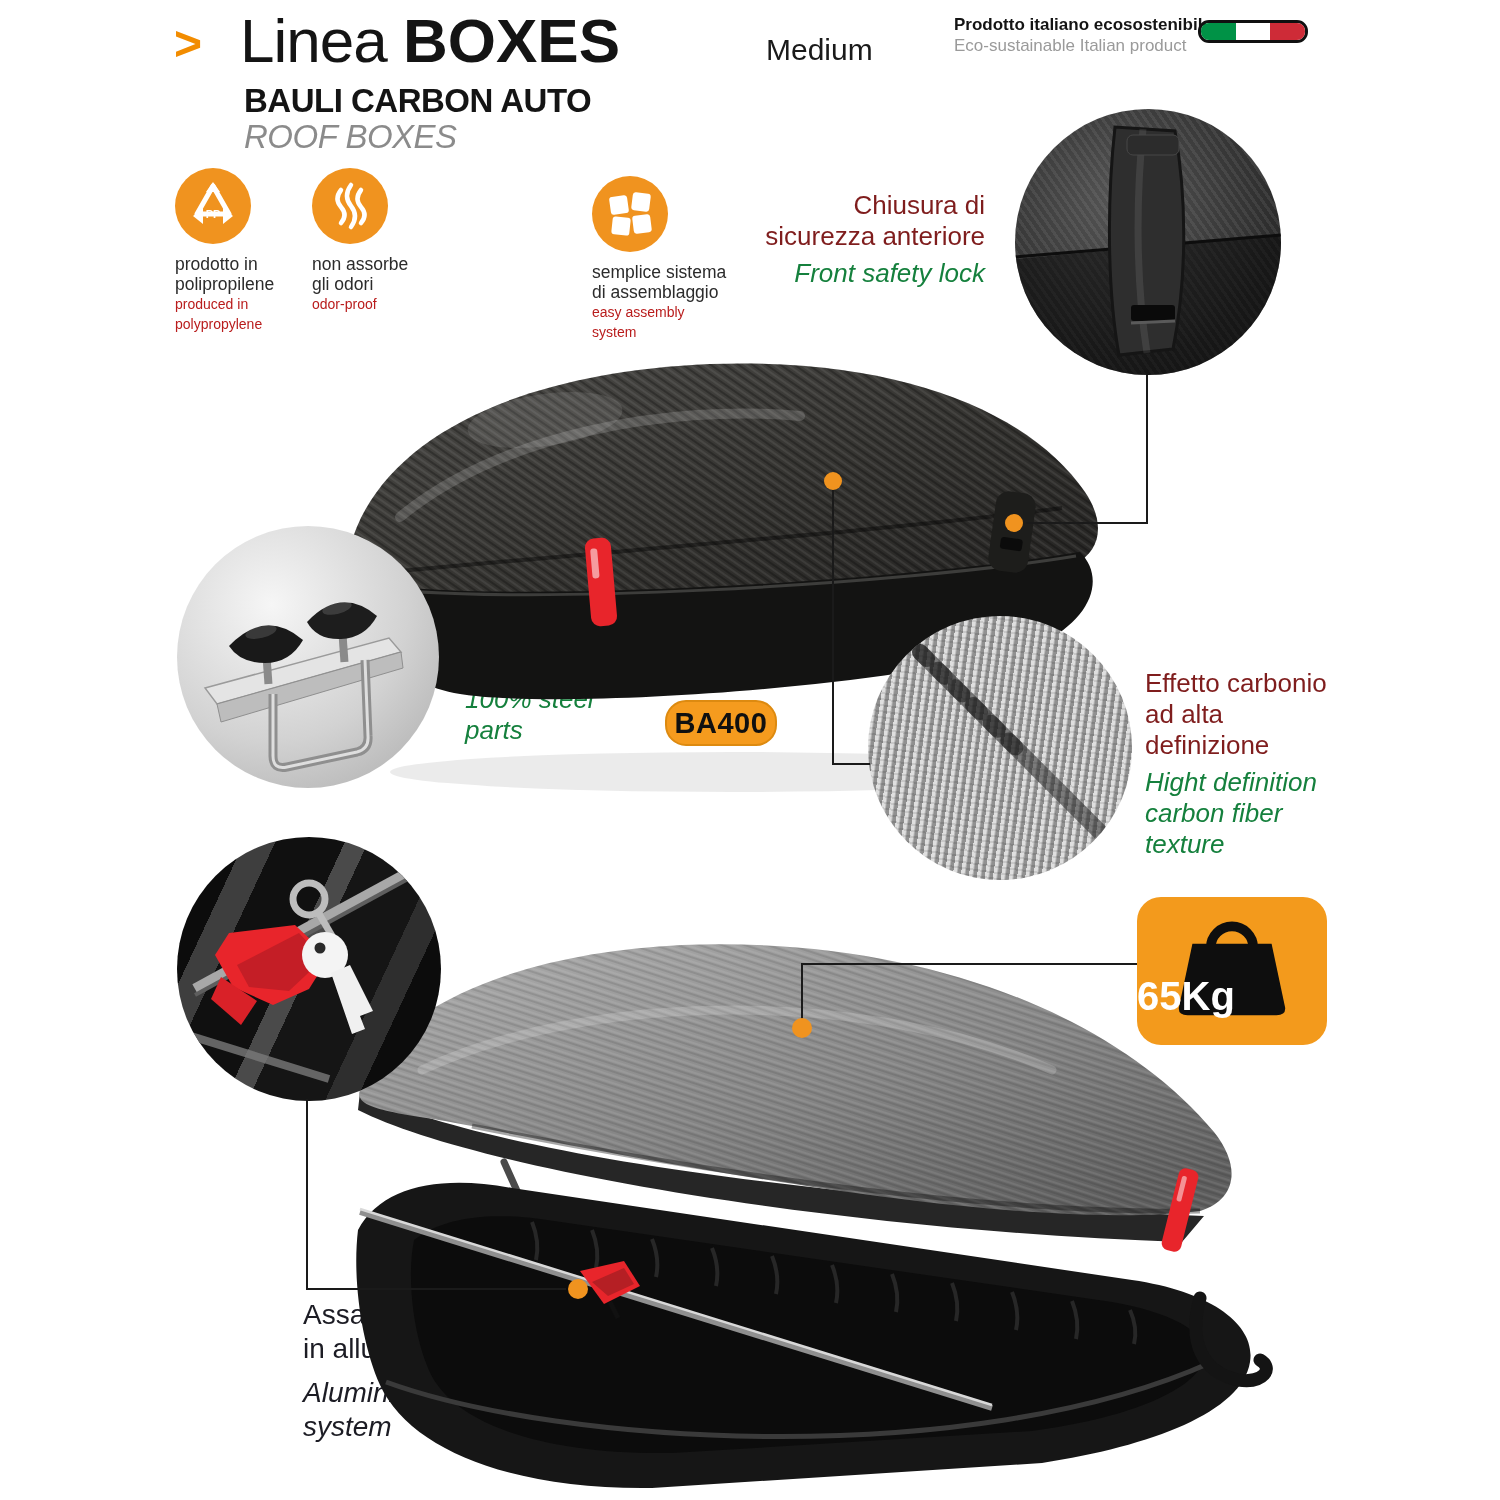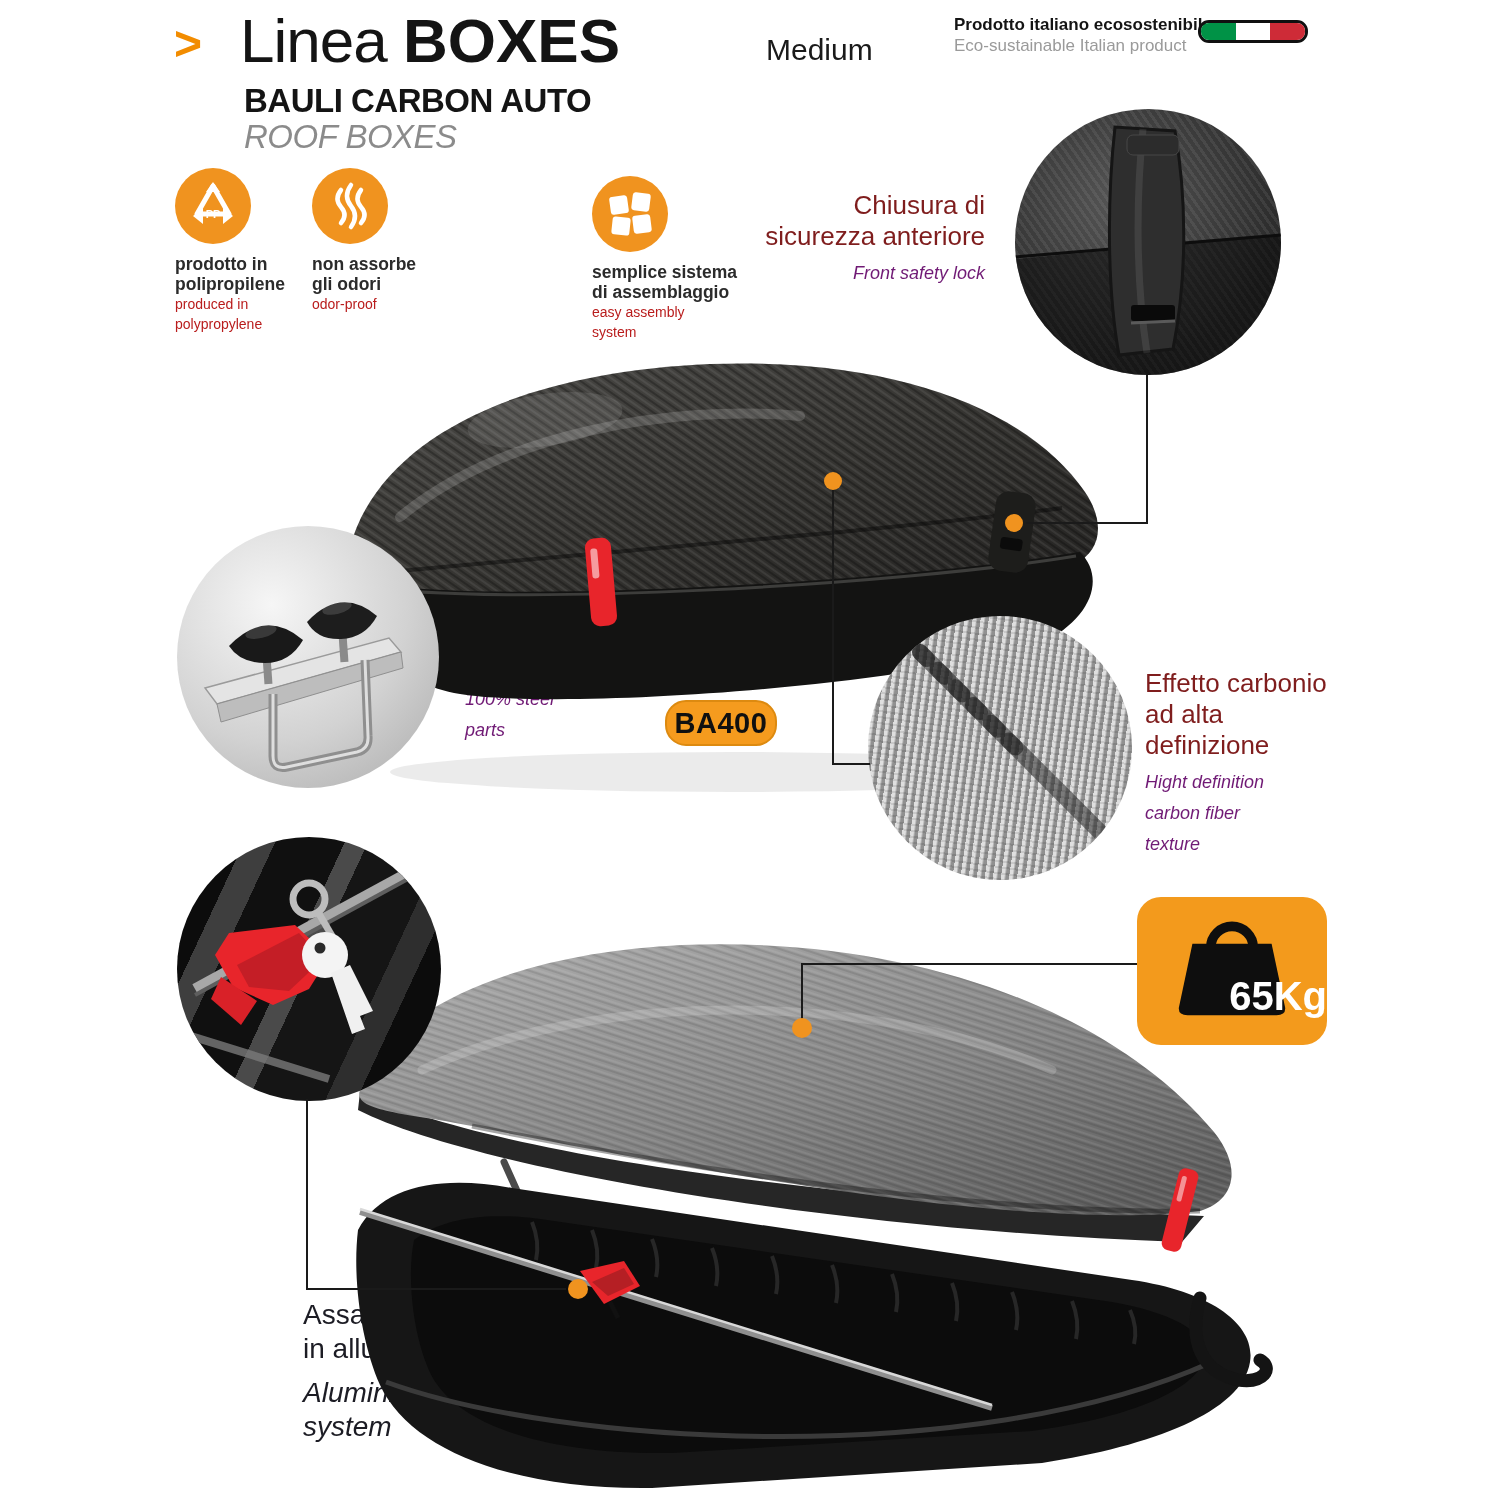--- a/index.html
+++ b/index.html
@@ -18,37 +18,37 @@
   .subtitle-en{font-size:33px;font-style:italic;color:#8b8b8b;letter-spacing:-0.5px;}
 
   .eco-it{font-size:17px;font-weight:700;color:#141414;line-height:21px;}
   .eco-en{font-size:17px;color:#9a9a9a;line-height:21px;}
   .flag{width:104px;height:17px;border:3px solid #101010;border-radius:11px;overflow:hidden;display:flex;}
   .flag span{flex:1;}
 
   
   .feat-circle{width:76px;height:76px;border-radius:50%;background:#F0931F;
                display:flex;align-items:center;justify-content:center;}
-  .feat-it{font-size:17.5px;font-weight:700;color:#2b2b2b;line-height:20px;margin-top:10px;}
+  .feat-it{font-size:17.5px;font-weight:400;color:#2b2b2b;line-height:20px;margin-top:10px;}
   .feat-en{font-size:14px;color:#b91c1c;line-height:20px;}
   .pp-label{position:absolute;left:0;right:0;top:40px;text-align:center;
             font-size:11px;font-weight:700;color:#fff;}
 
   
   .co-it{font-size:26px;color:#7f1d1d;line-height:31px;}
-  .co-en{font-size:18px;font-style:italic;color:#701a75;line-height:31px;margin-top:6px;}
+  .co-en{font-size:26px;font-style:italic;color:#15803d;line-height:31px;margin-top:6px;}
   .co-big-it{font-size:28px;color:#1c1c24;line-height:34px;}
   .co-big-en{font-size:28px;font-style:italic;color:#1c1c24;line-height:34px;margin-top:10px;}
 
   
   .ba-badge{width:108px;height:42px;border-radius:21px;background:#F59B1E;border:2px solid #DD8A10;
             display:flex;align-items:center;justify-content:center;
             font-size:29px;font-weight:800;color:#101010;letter-spacing:0.5px;}
   .kg-badge{width:190px;height:148px;border-radius:24px;background:#F39A1C;}
-  .kg-text{position:absolute;left:0;right:0;bottom:26px;text-align:right;
+  .kg-text{position:absolute;left:0;right:0;bottom:26px;text-align:left;
            font-size:40px;font-weight:800;color:#fff;}
 
   
   .circ{border-radius:50%;overflow:hidden;}
   .circ-lock{background:
       repeating-linear-gradient(55deg,rgba(255,255,255,0.07) 0 3px,rgba(0,0,0,0) 3px 7px),
       radial-gradient(circle at 40% 35%,#565656,#2a2a2a 70%,#1d1d1d);}
   .circ-steel{background:radial-gradient(circle at 36% 30%,#f6f6f6,#d2d2d2 55%,#aeaeae 95%);}
   .circ-carbon{background:
       repeating-linear-gradient(8deg,rgba(0,0,0,0.10) 0 2px,rgba(0,0,0,0) 2px 6px),

